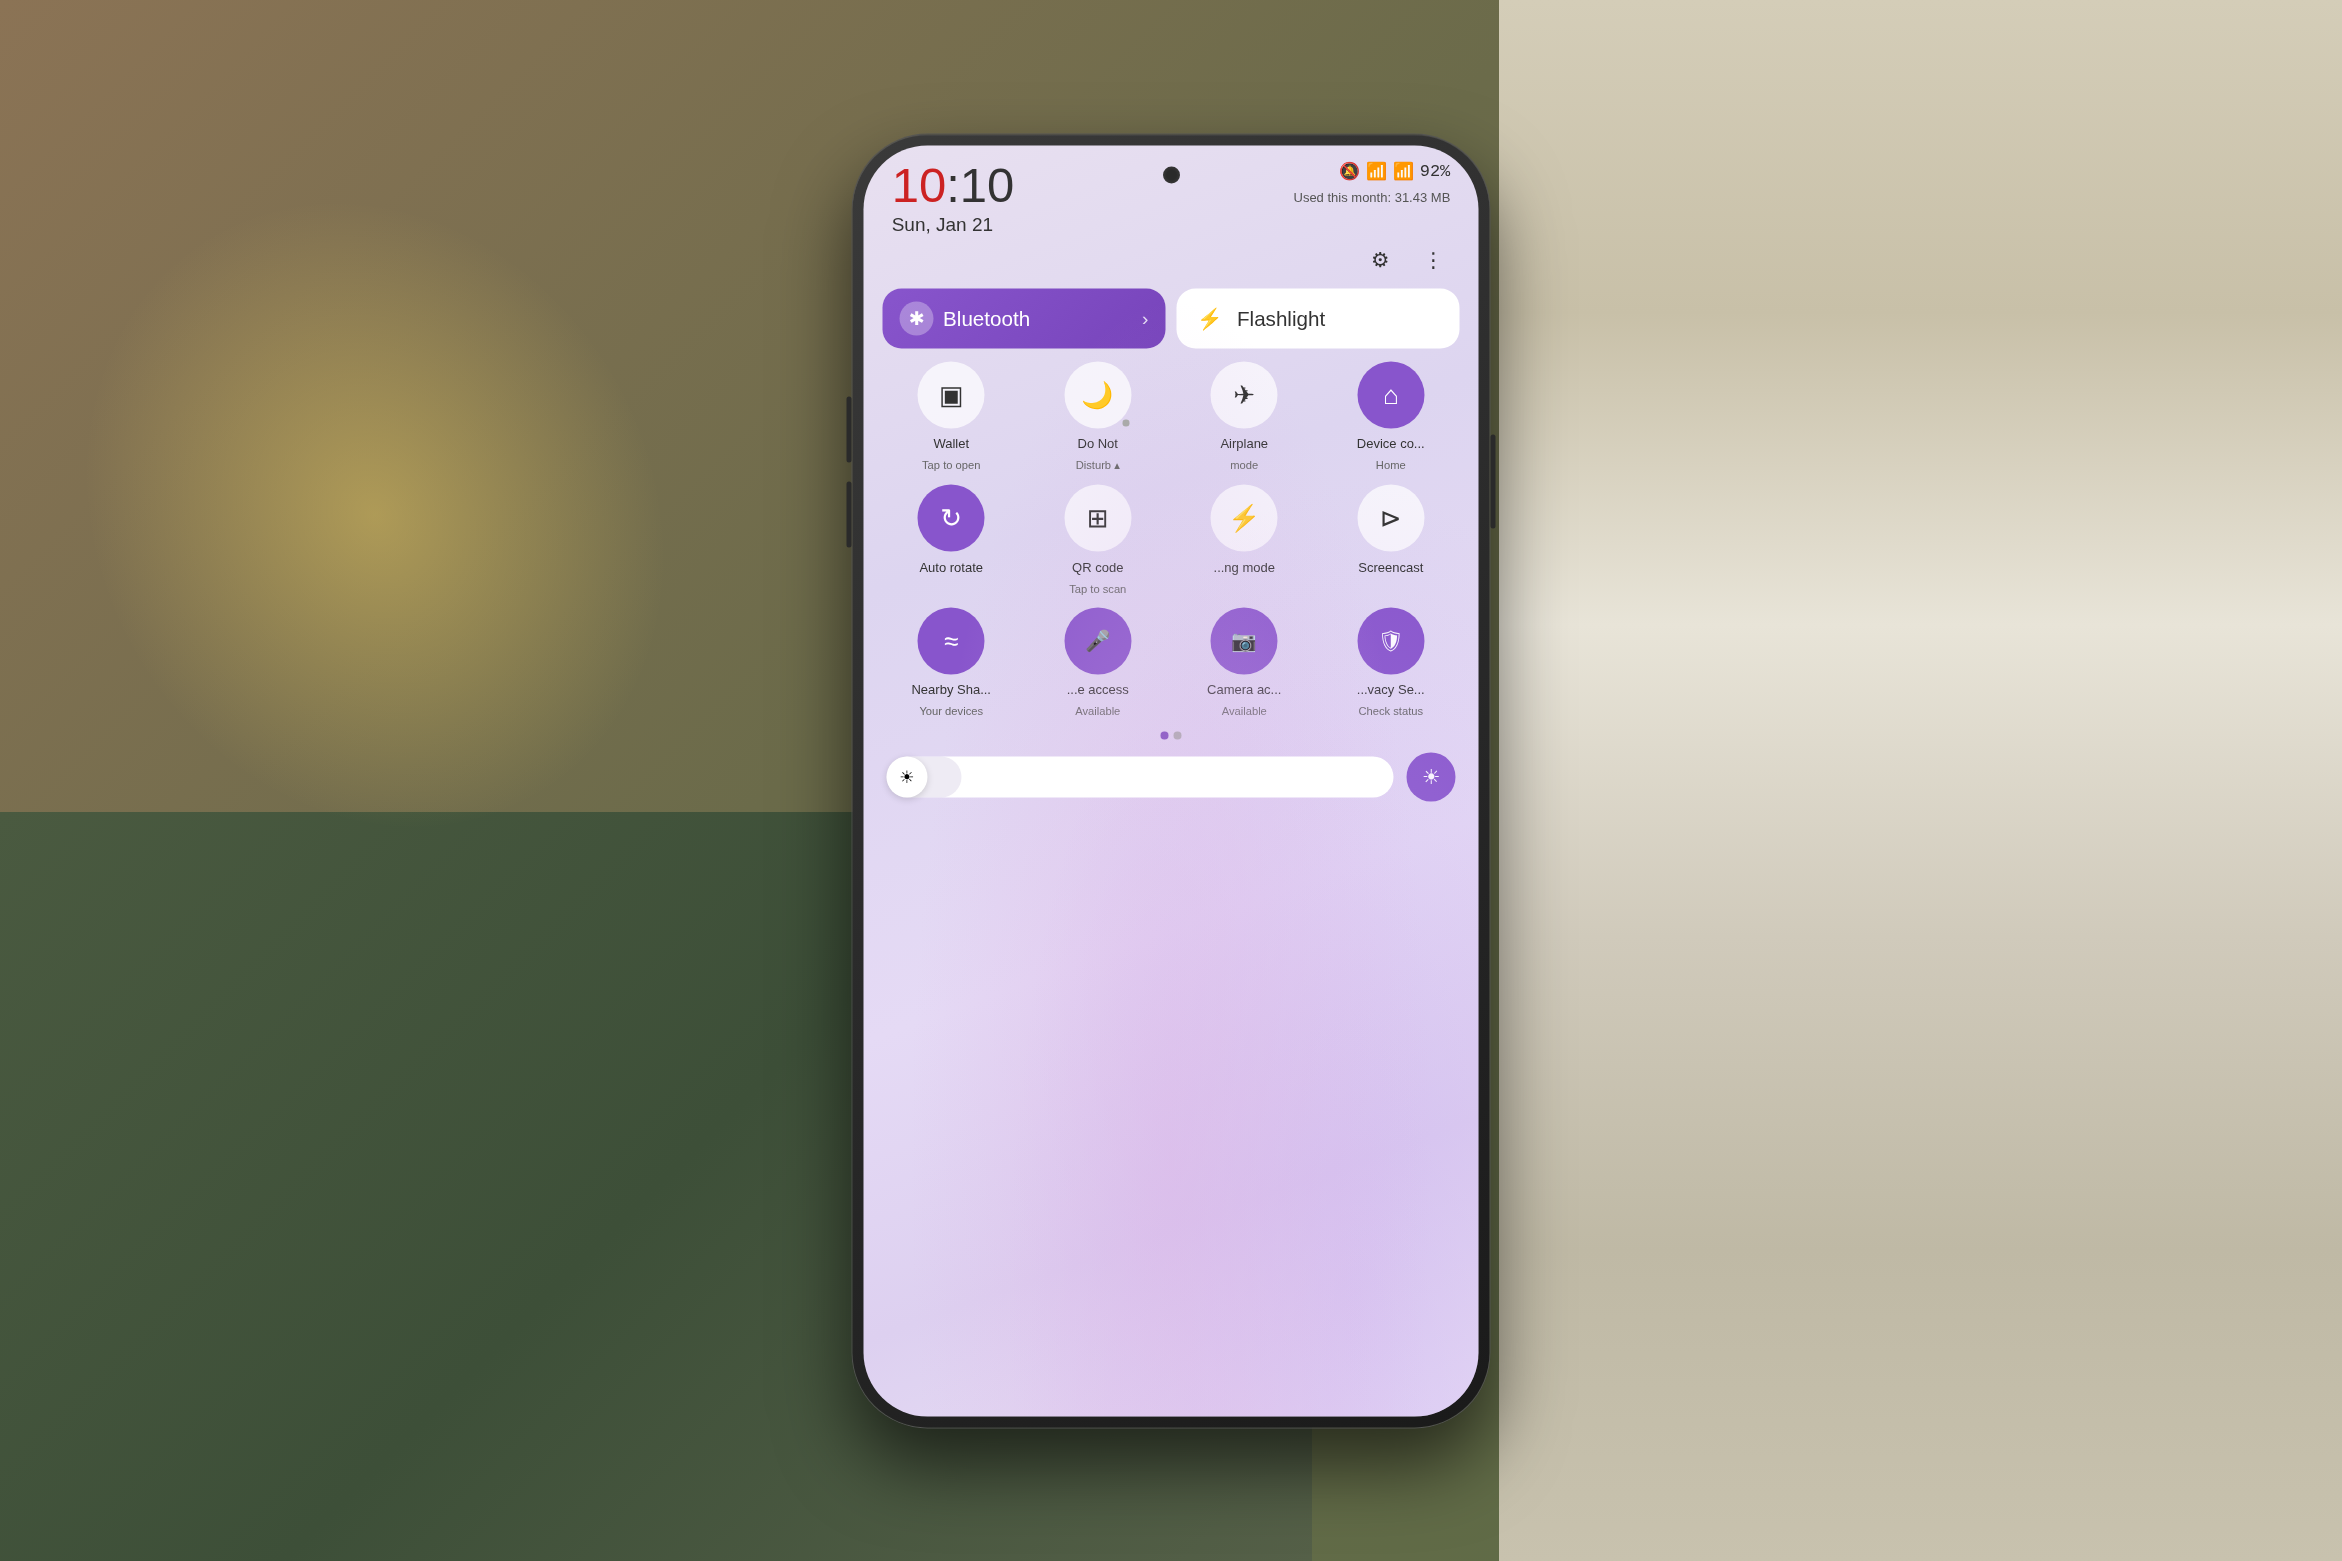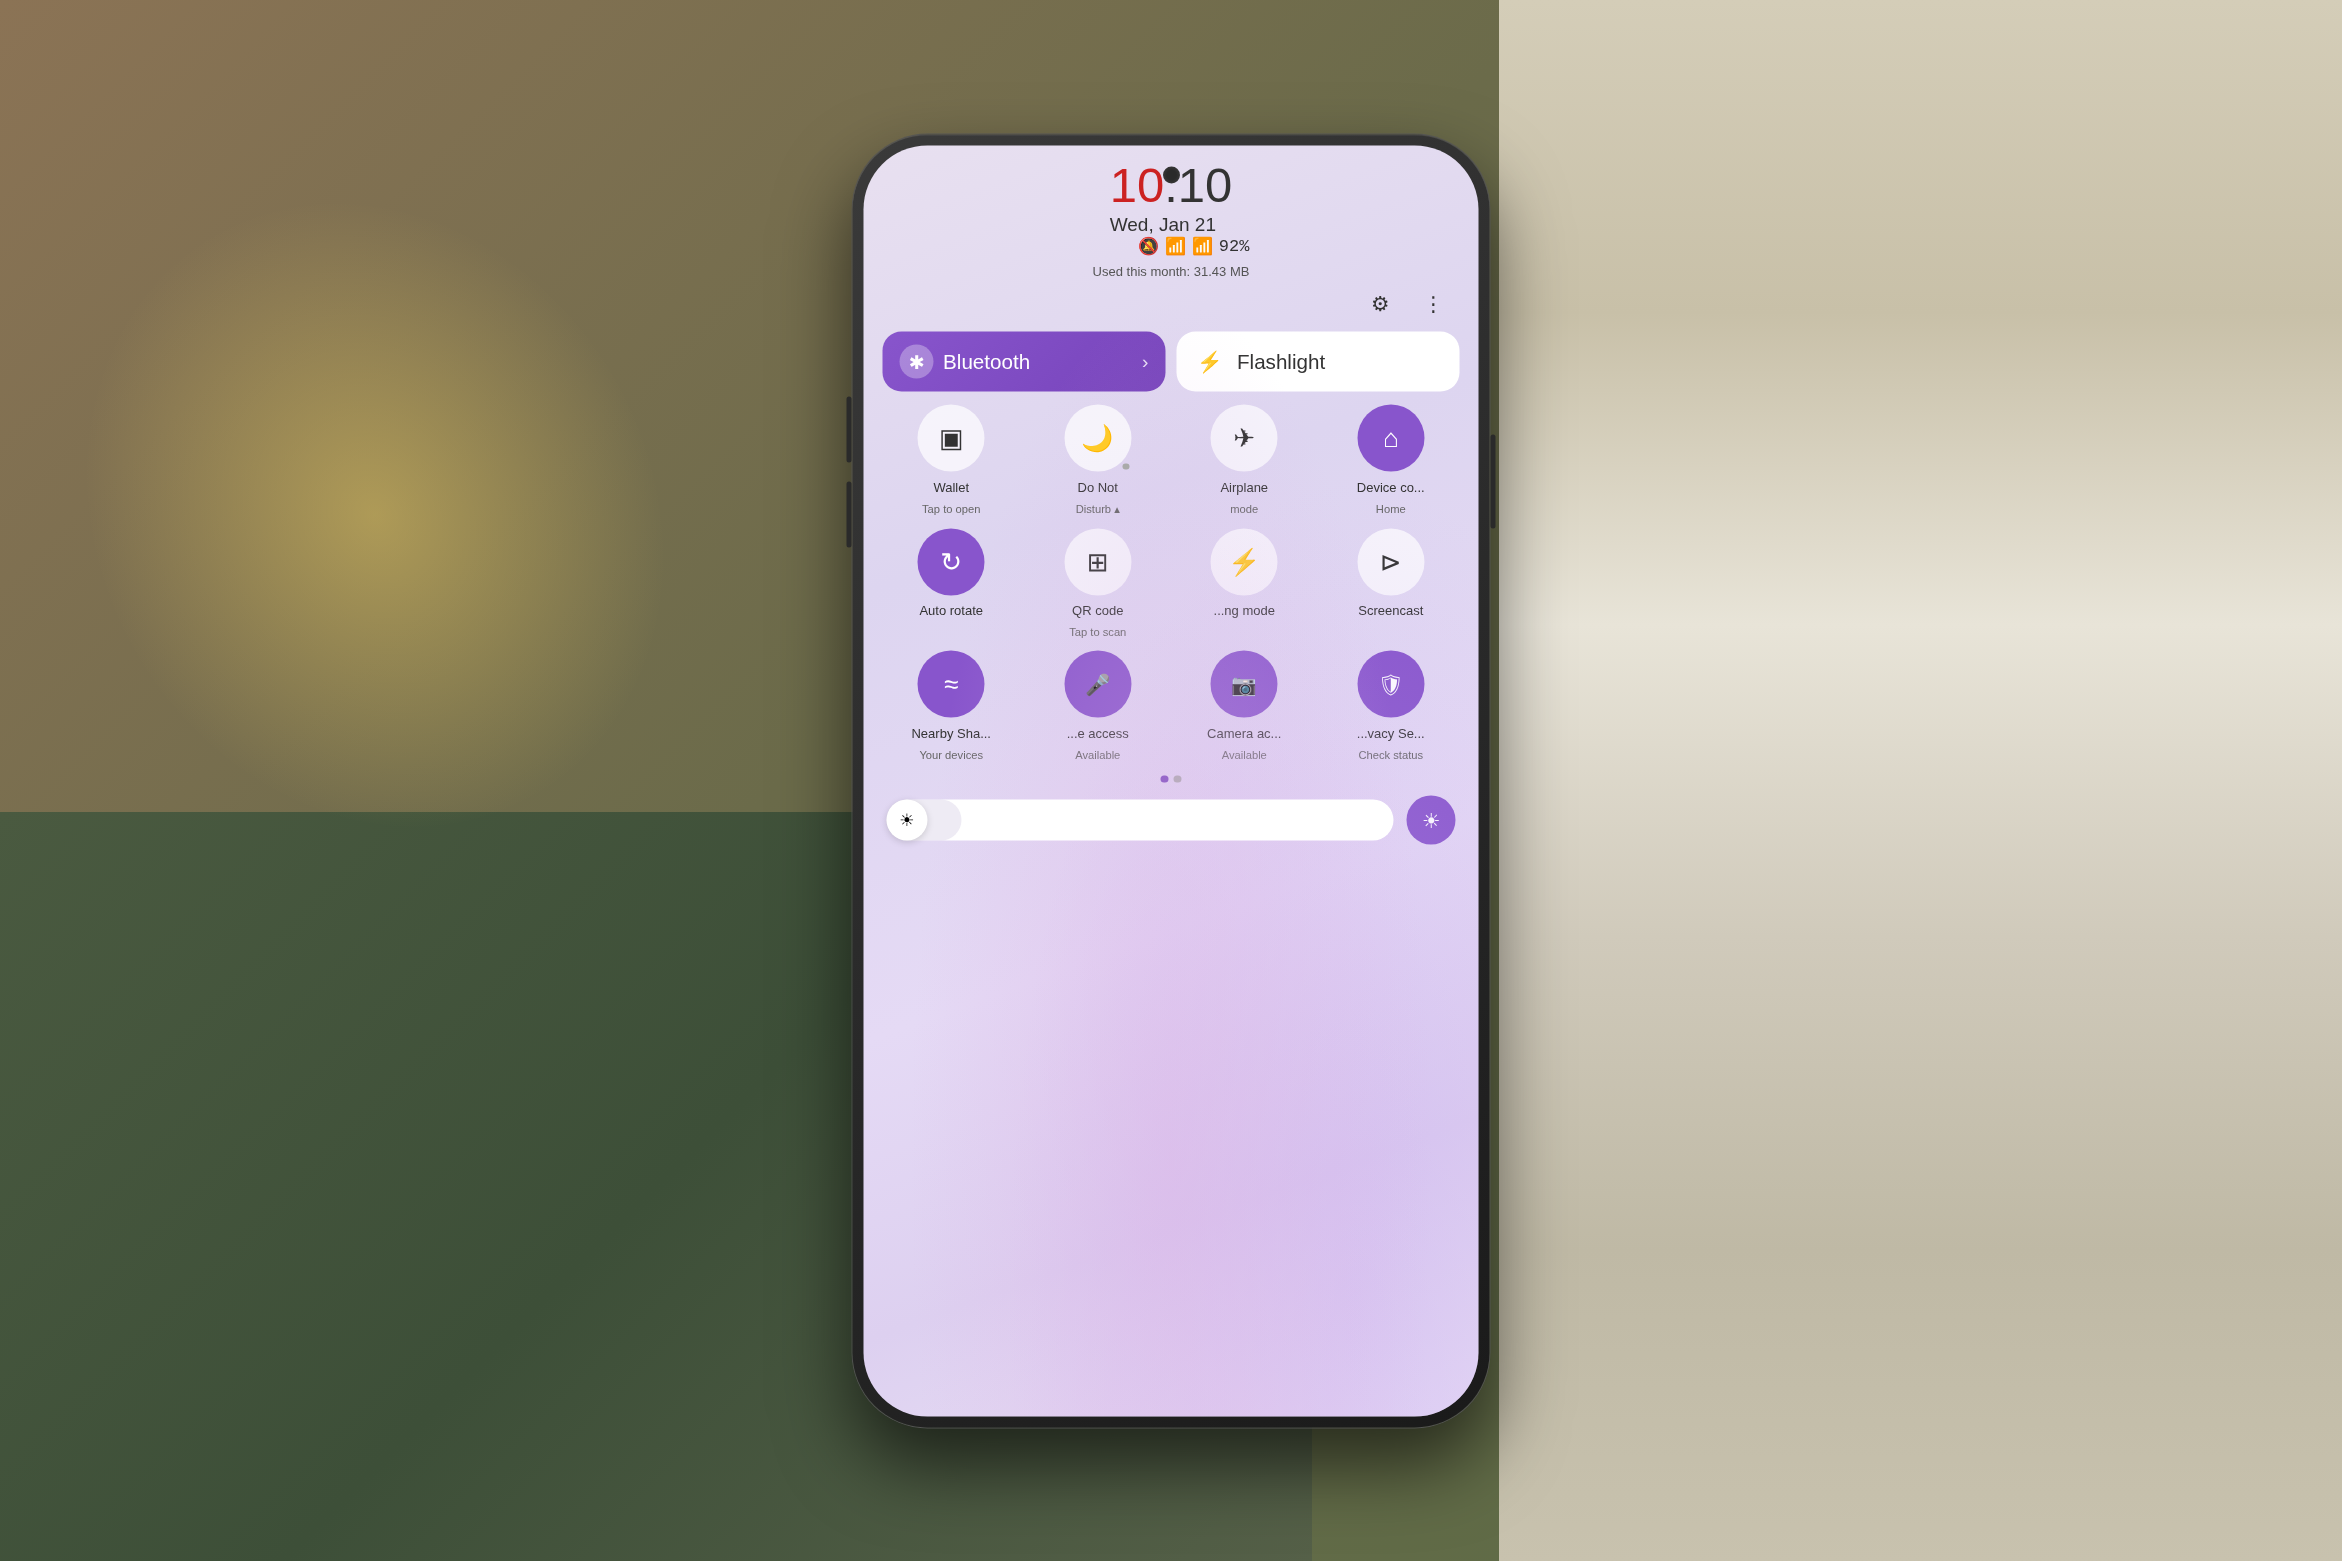--- a/index.html
+++ b/index.html
@@ -104,25 +104,24 @@
       height: 17px;
       background: radial-gradient(circle, #2a2a2a 40%, #444 100%);
       border-radius: 50%;
       z-index: 20;
     }
 
     
     .status-bar {
       display: flex;
       justify-content: space-between;
-      align-items: center;
+      align-items: flex-start;
       padding: 15px 28px 7.5px;
       position: relative;
       z-index: 10;
-      flex-direction: column;
     }
     .status-time {
       font-size: 49px;
       font-weight: 300;
       color: #cc2222;
       line-height: 1;
     }
     .status-time .hour {
       color: #cc2222;
     }
@@ -433,21 +432,21 @@
 
     <div class="phone-inner">
       <div class="phone-bg-gradient"></div>
       <div class="camera-notch"></div>
 
       <div class="status-bar">
         <div>
           <div class="status-time">
             <span class="hour">10</span><span class="colon">:</span><span class="minute">10</span>
           </div>
-          <div class="status-date">Wed, Jan 21</div>
+          <div class="status-date">Sun, Jan 21</div>
         </div>
         <div class="status-icons">
           <div class="status-icons-row">
             <span class="status-icon">🔕</span>
             <span class="status-icon">📶</span>
             <span class="status-icon">📶</span>
             <span class="battery-text">92%</span>
           </div>
           <div class="data-usage">Used this month: 31.43 MB</div>
         </div>

